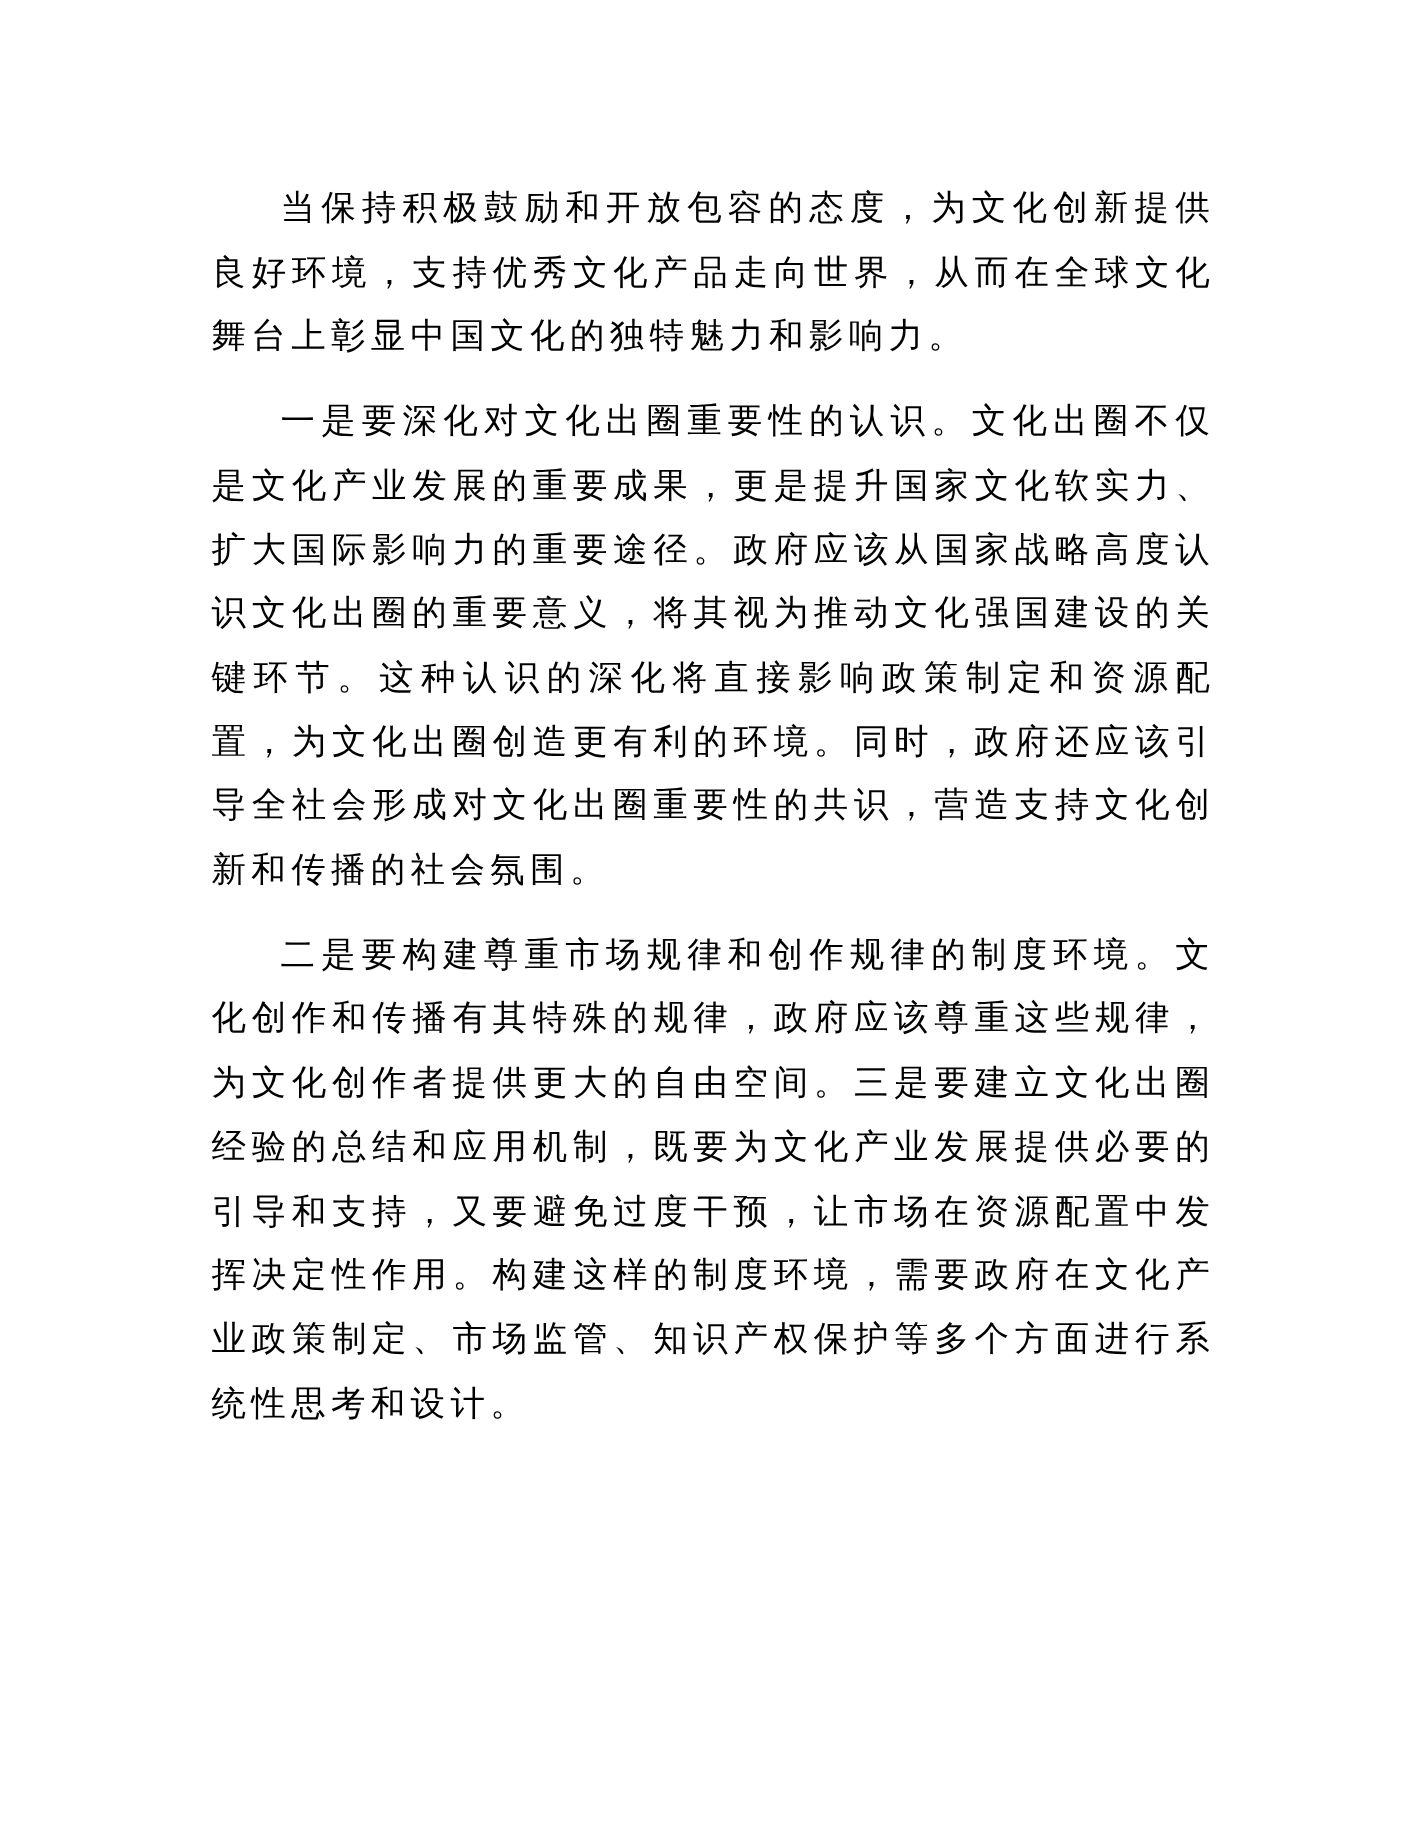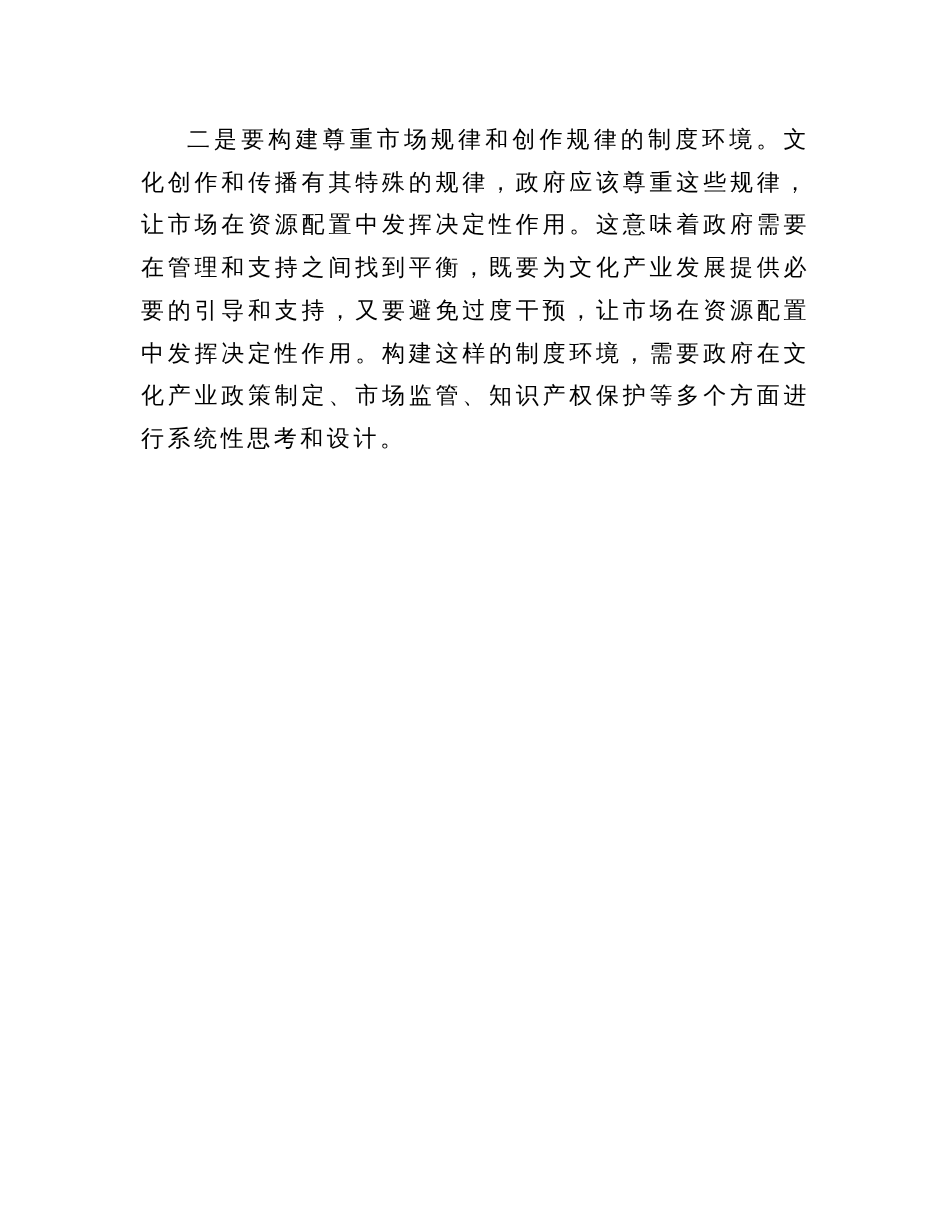--- a/index.html
+++ b/index.html
@@ -20,14 +20,16 @@
     margin: 0 0 14px 0;
     text-indent: 2em;
     word-break: break-all;
   }
   .para.cont { text-indent: 2em; }
 </style>
 </head>
 <body>
 
 <div class="page">
-  <p class="para">二是要构建尊重市场规律和创作规律的制度环境。文化创作和传播有其特殊的规律，政府应该尊重这些规律，让市场在资源配置中发挥决定性作用。这意味着政府需要在管理和支持之间找到平衡，既要为文化产业发展提供必要的引导和支持，又要避免过度干预，让市场在资源配置中发挥决定性作用。构建这样的制度环境，需要政府在文化产业政策制定、市场监管、知识产权保护等多个方面进行系统性思考和设计。</p>
+  <p class="para cont">当保持积极鼓励和开放包容的态度，为文化创新提供良好环境，支持优秀文化产品走向世界，从而在全球文化舞台上彰显中国文化的独特魅力和影响力。</p>
+  <p class="para">一是要深化对文化出圈重要性的认识。文化出圈不仅是文化产业发展的重要成果，更是提升国家文化软实力、扩大国际影响力的重要途径。政府应该从国家战略高度认识文化出圈的重要意义，将其视为推动文化强国建设的关键环节。这种认识的深化将直接影响政策制定和资源配置，为文化出圈创造更有利的环境。同时，政府还应该引导全社会形成对文化出圈重要性的共识，营造支持文化创新和传播的社会氛围。</p>
+  <p class="para">二是要构建尊重市场规律和创作规律的制度环境。文化创作和传播有其特殊的规律，政府应该尊重这些规律，为文化创作者提供更大的自由空间。三是要建立文化出圈经验的总结和应用机制，既要为文化产业发展提供必要的引导和支持，又要避免过度干预，让市场在资源配置中发挥决定性作用。构建这样的制度环境，需要政府在文化产业政策制定、市场监管、知识产权保护等多个方面进行系统性思考和设计。</p>
 </div>
 
 </body></html>

